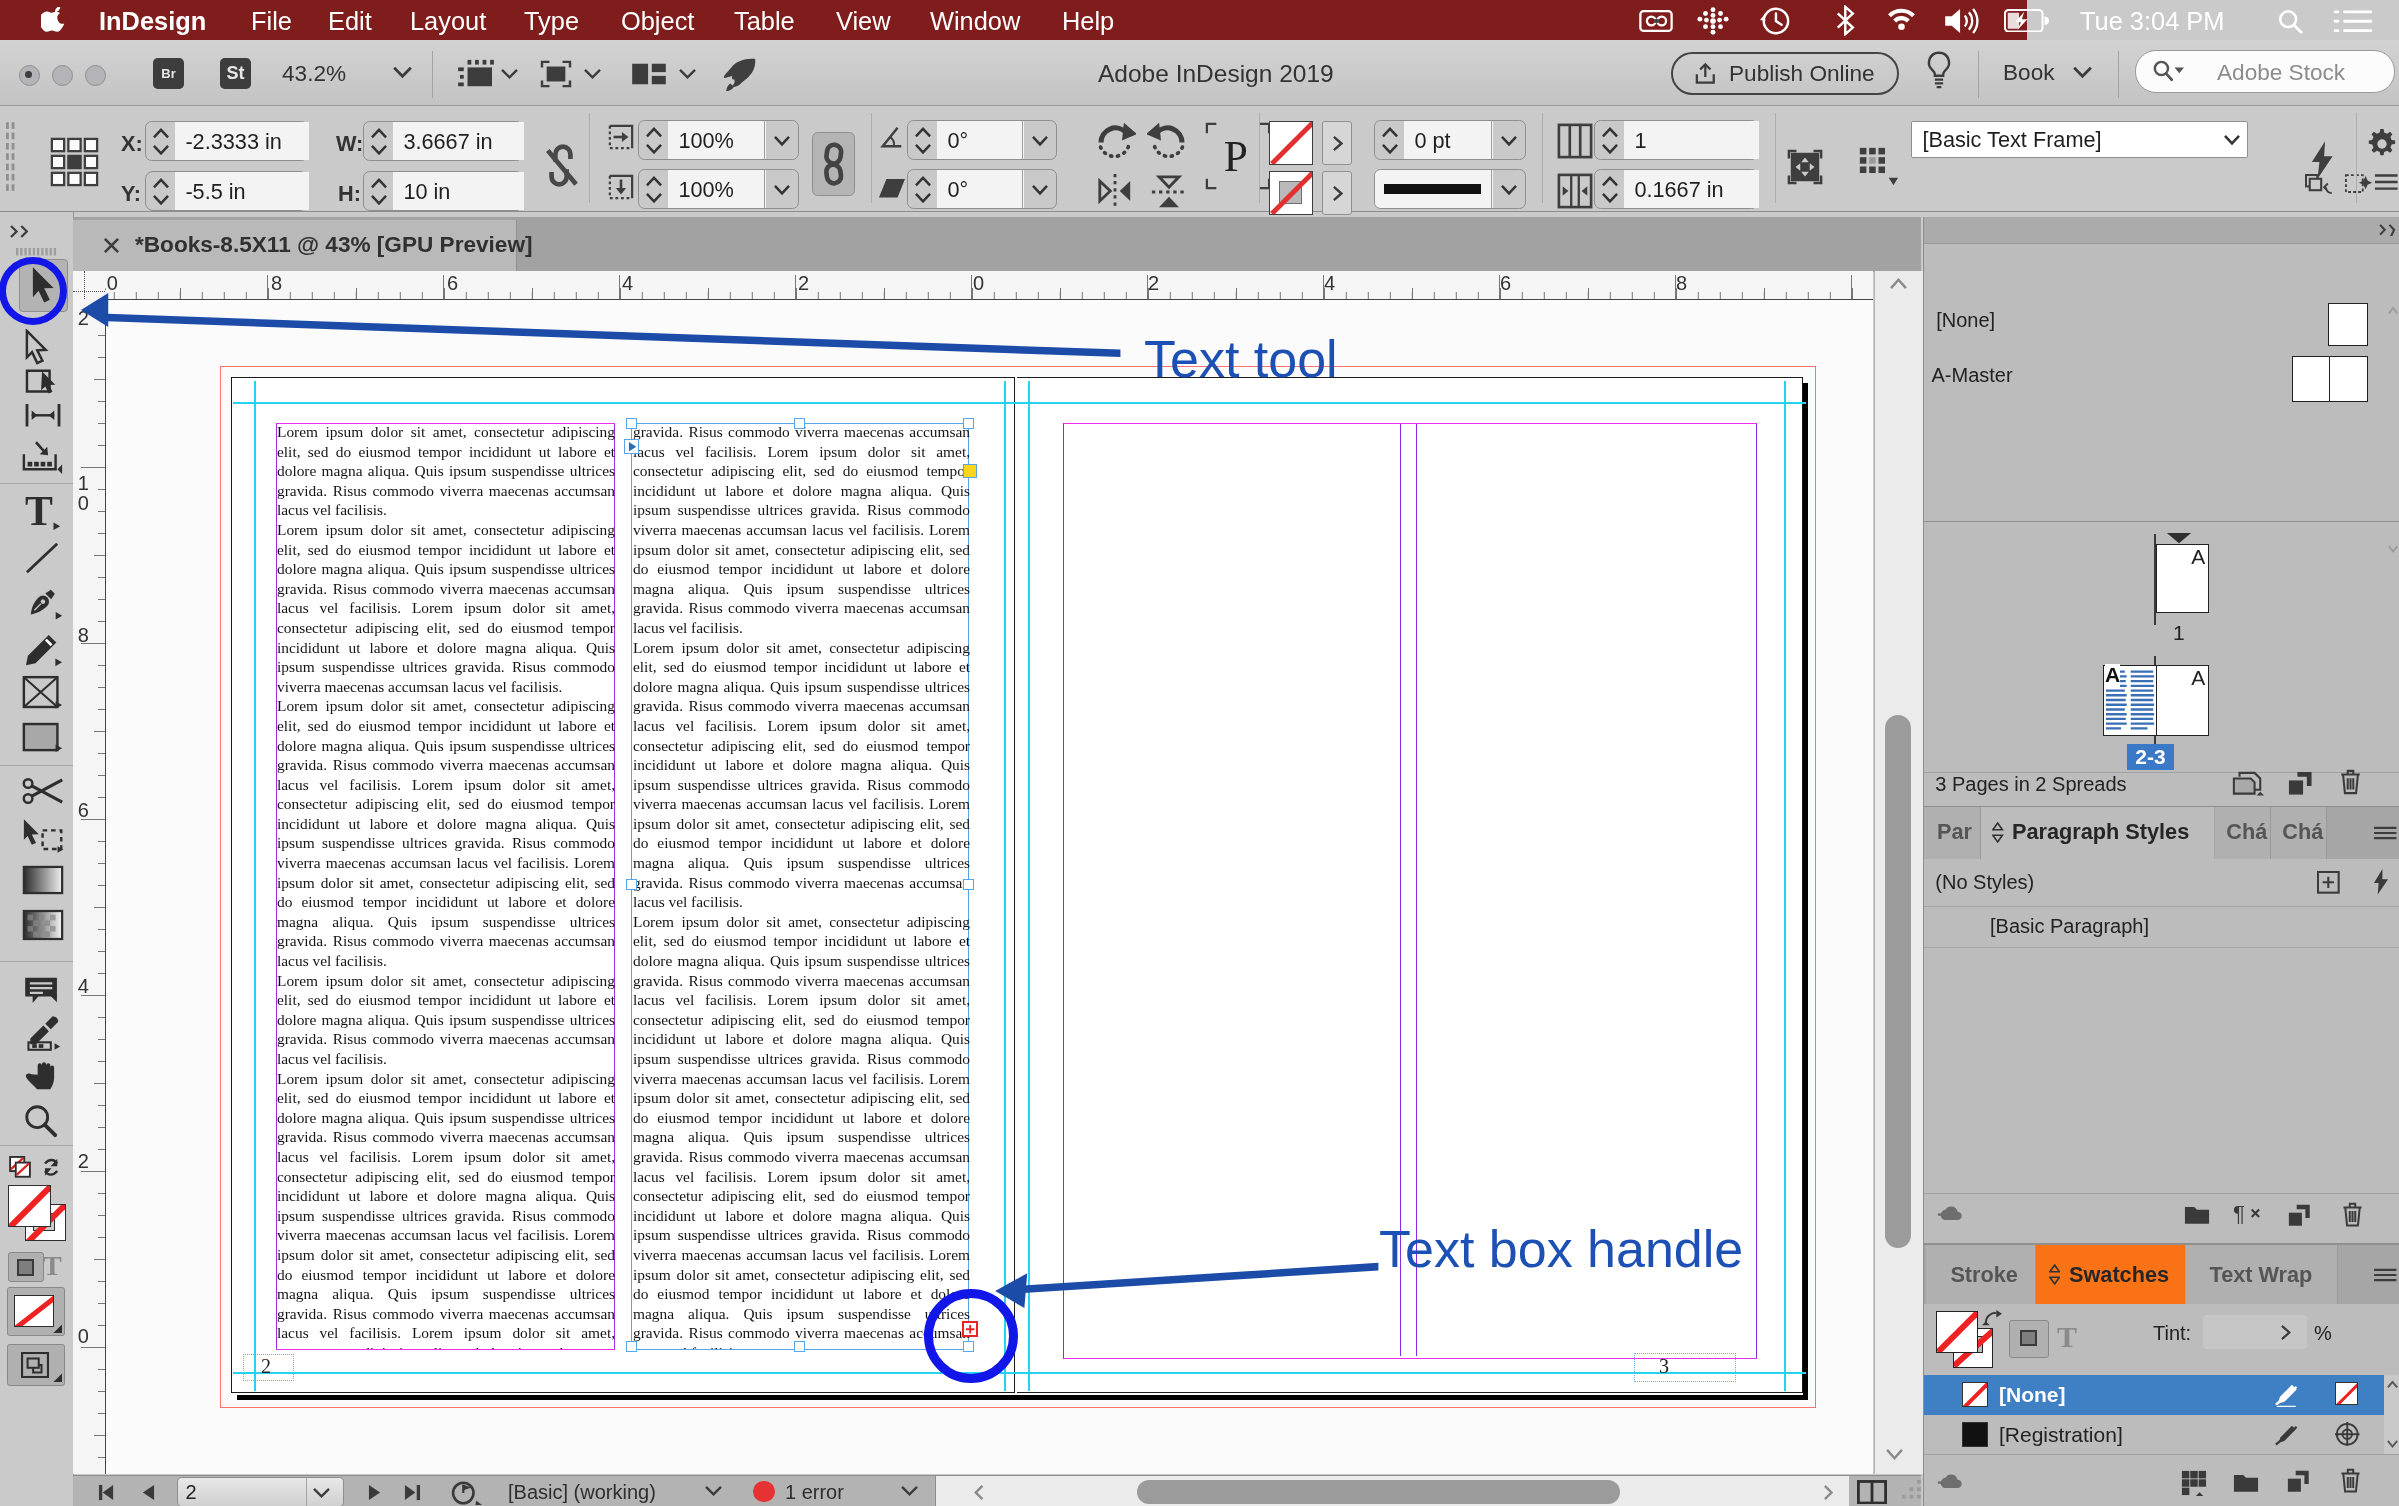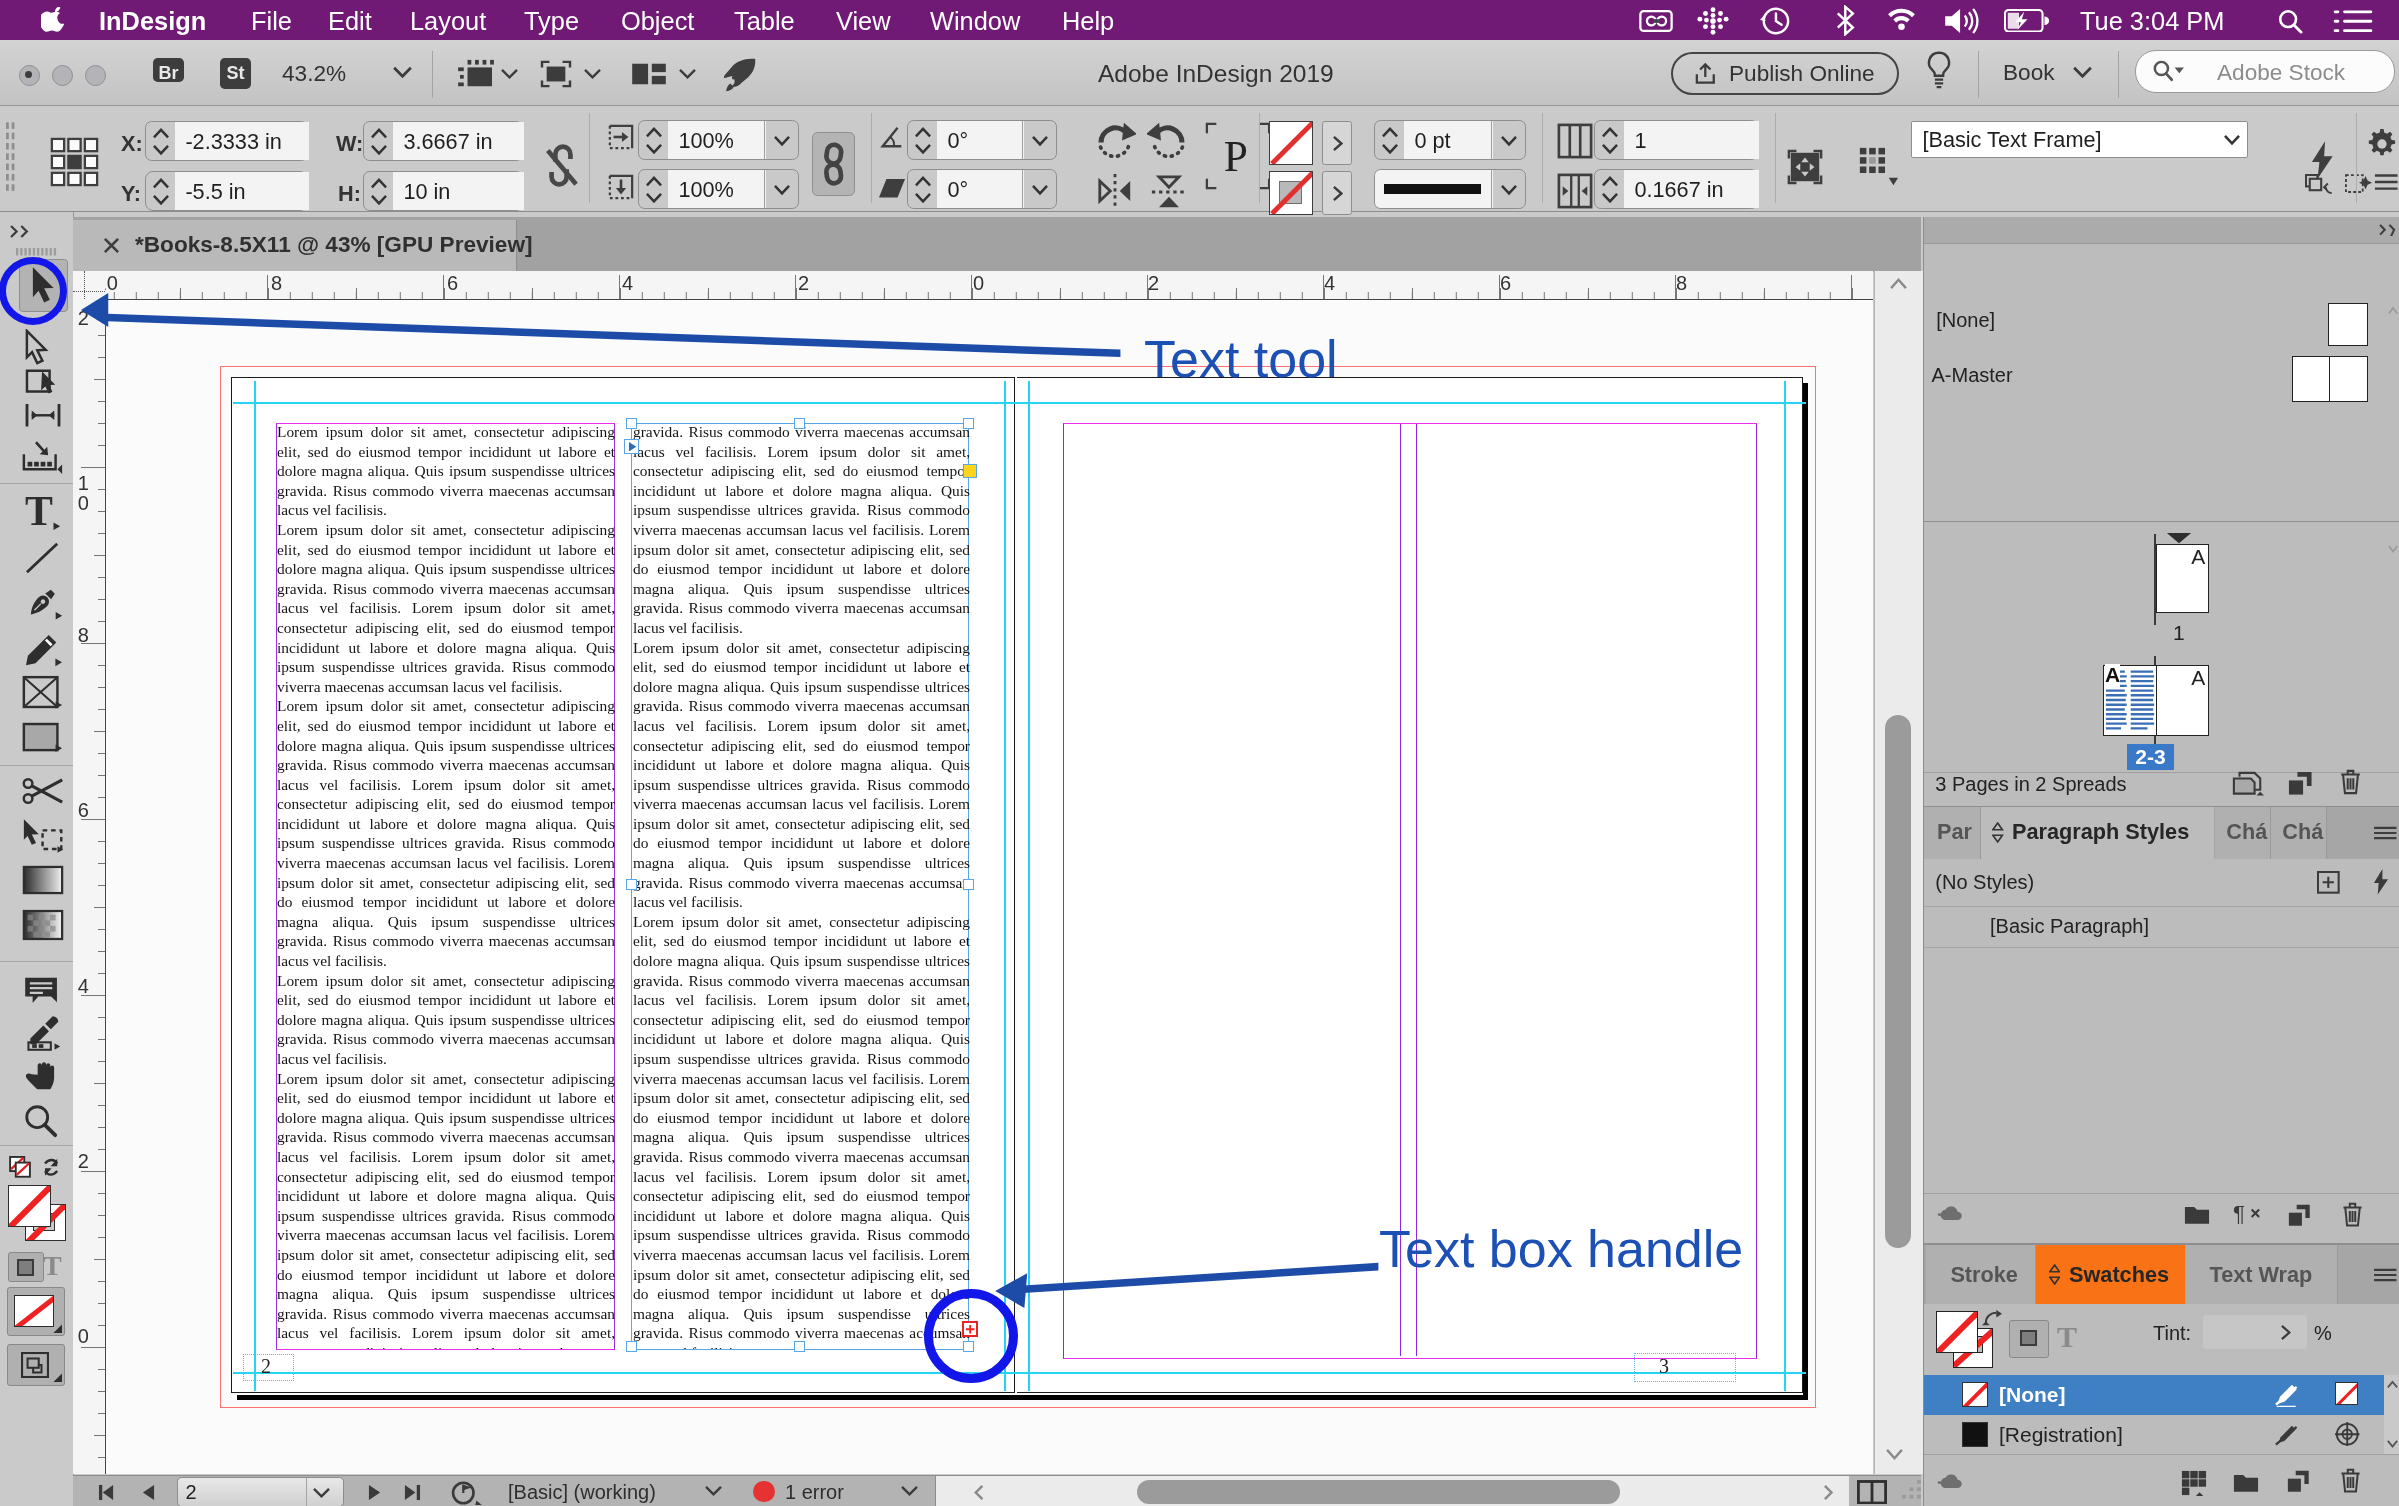--- a/index.html
+++ b/index.html
@@ -1,21 +1,21 @@
 <!DOCTYPE html>
 <html lang="en" style="font-size:15px"><head>
 <meta charset="utf-8">
 <style>
 html,body{margin:0;padding:0;}
 body{width:2399px;height:1507px;overflow:hidden;font-family:"Liberation Sans",sans-serif;position:relative;background:#cacaca;}
 .abs{position:absolute;}
 .ic{position:absolute;}
 svg{display:block;}
 
-#menubar{left:0;top:0;width:2399px;height:40px;background:#701a75;color:#fff;font-size:25.4px;}
+#menubar{left:0;top:0;width:2027px;height:40px;background:#7f1d1d;color:#fff;font-size:25.4px;}
 #menubar .mi{position:absolute;top:6.6px;white-space:nowrap;}
 
 #titlebar{left:0;top:40px;width:2399px;height:65px;background:linear-gradient(#d3d3d3,#c3c3c3);border-bottom:0.9px solid #979797;}
 .tl{position:absolute;top:65px;width:19px;height:19px;border-radius:50%;background:#b4b4b8;border:0.9px solid #8e8e90;}
 .dkbtn{position:absolute;background:#3d3d3d;color:#e8e8e8;border-radius:4.7px;font-weight:bold;text-align:center;}
 .vdiv{position:absolute;width:0.9px;background:#a3a3a3;}
 .ttxt{position:absolute;color:#333;font-size:22.6px;}
 
 #controlbar{left:0;top:106px;width:2399px;height:105px;background:#cacaca;border-bottom:0.9px solid #8d8d8d;}
 .grp{position:absolute;height:40px;border:1.4px solid #8e8e8e;border-radius:6.6px;background:#c9c9c9;box-sizing:border-box;}
@@ -120,21 +120,21 @@
         <path d="M2 3h3M2 13h3M2 23h3"></path>
       </g>
     </svg>
 </div>
 <div class="abs" id="titlebar"></div>
 <div class="tl" style="left:19px;">
     <div style="position:absolute;left:4.7px;top:4.7px;width:7.5px;height:7.5px;border-radius:50%;background:#3c3c3c;"></div>
   </div>
 <div class="tl" style="left:52px;"></div>
 <div class="tl" style="left:85px;"></div>
-<div class="dkbtn" style="left:153px;top:58px;width:31px;height:24px;font-size:18px;line-height:31px;">Br</div>
+<div class="dkbtn" style="left:153px;top:58px;width:31px;height:31px;font-size:13px;line-height:31px;">Br</div>
 <div class="dkbtn" style="left:220px;top:58px;width:31px;height:31px;font-size:18px;line-height:31px;">St</div>
 <div class="ttxt" style="left:282px;top:61px;">43.2%</div>
 <svg class="ic" style="left:392px;top:66px" width="21" height="13" viewBox="0 0 22 14">
     <path d="M2 2l9 9 9-9" fill="none" stroke="#3c3c3c" stroke-width="3"></path>
   </svg>
 <div class="vdiv" style="left:432px;top:51px;height:47px;"></div>
 <svg class="ic" style="left:456px;top:58px" width="40" height="32" viewBox="0 0 42 34">
     <rect x="12" y="10" width="26" height="20" fill="#3c3c3c"></rect>
     <g fill="#3c3c3c">
       <rect x="12" y="2" width="4" height="5"></rect>

